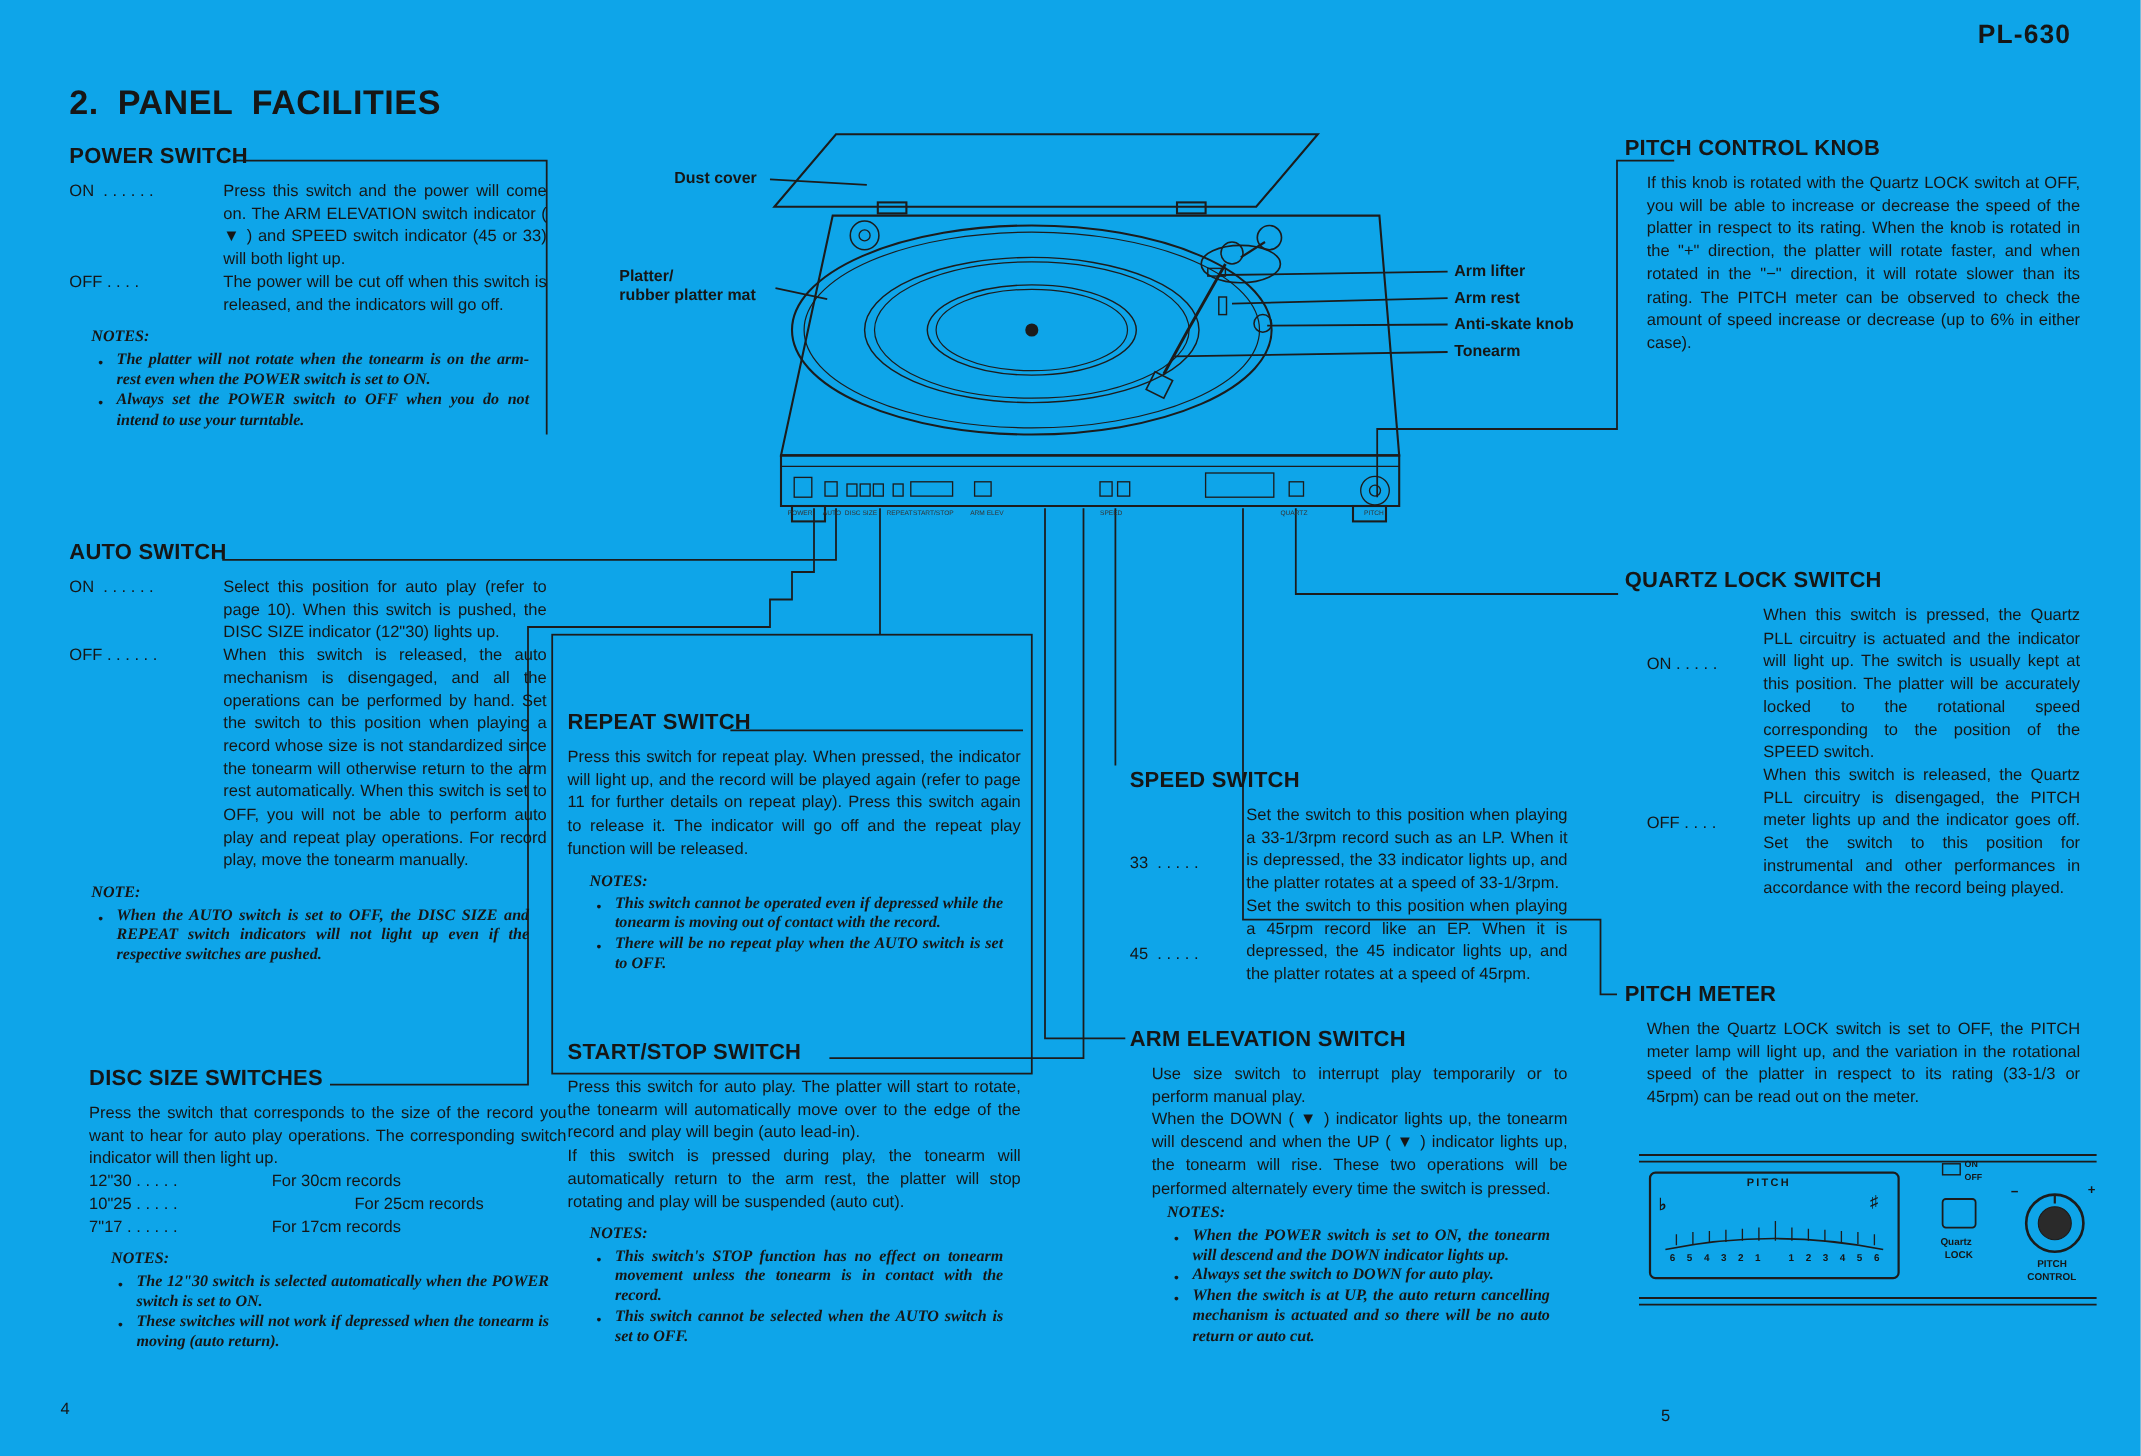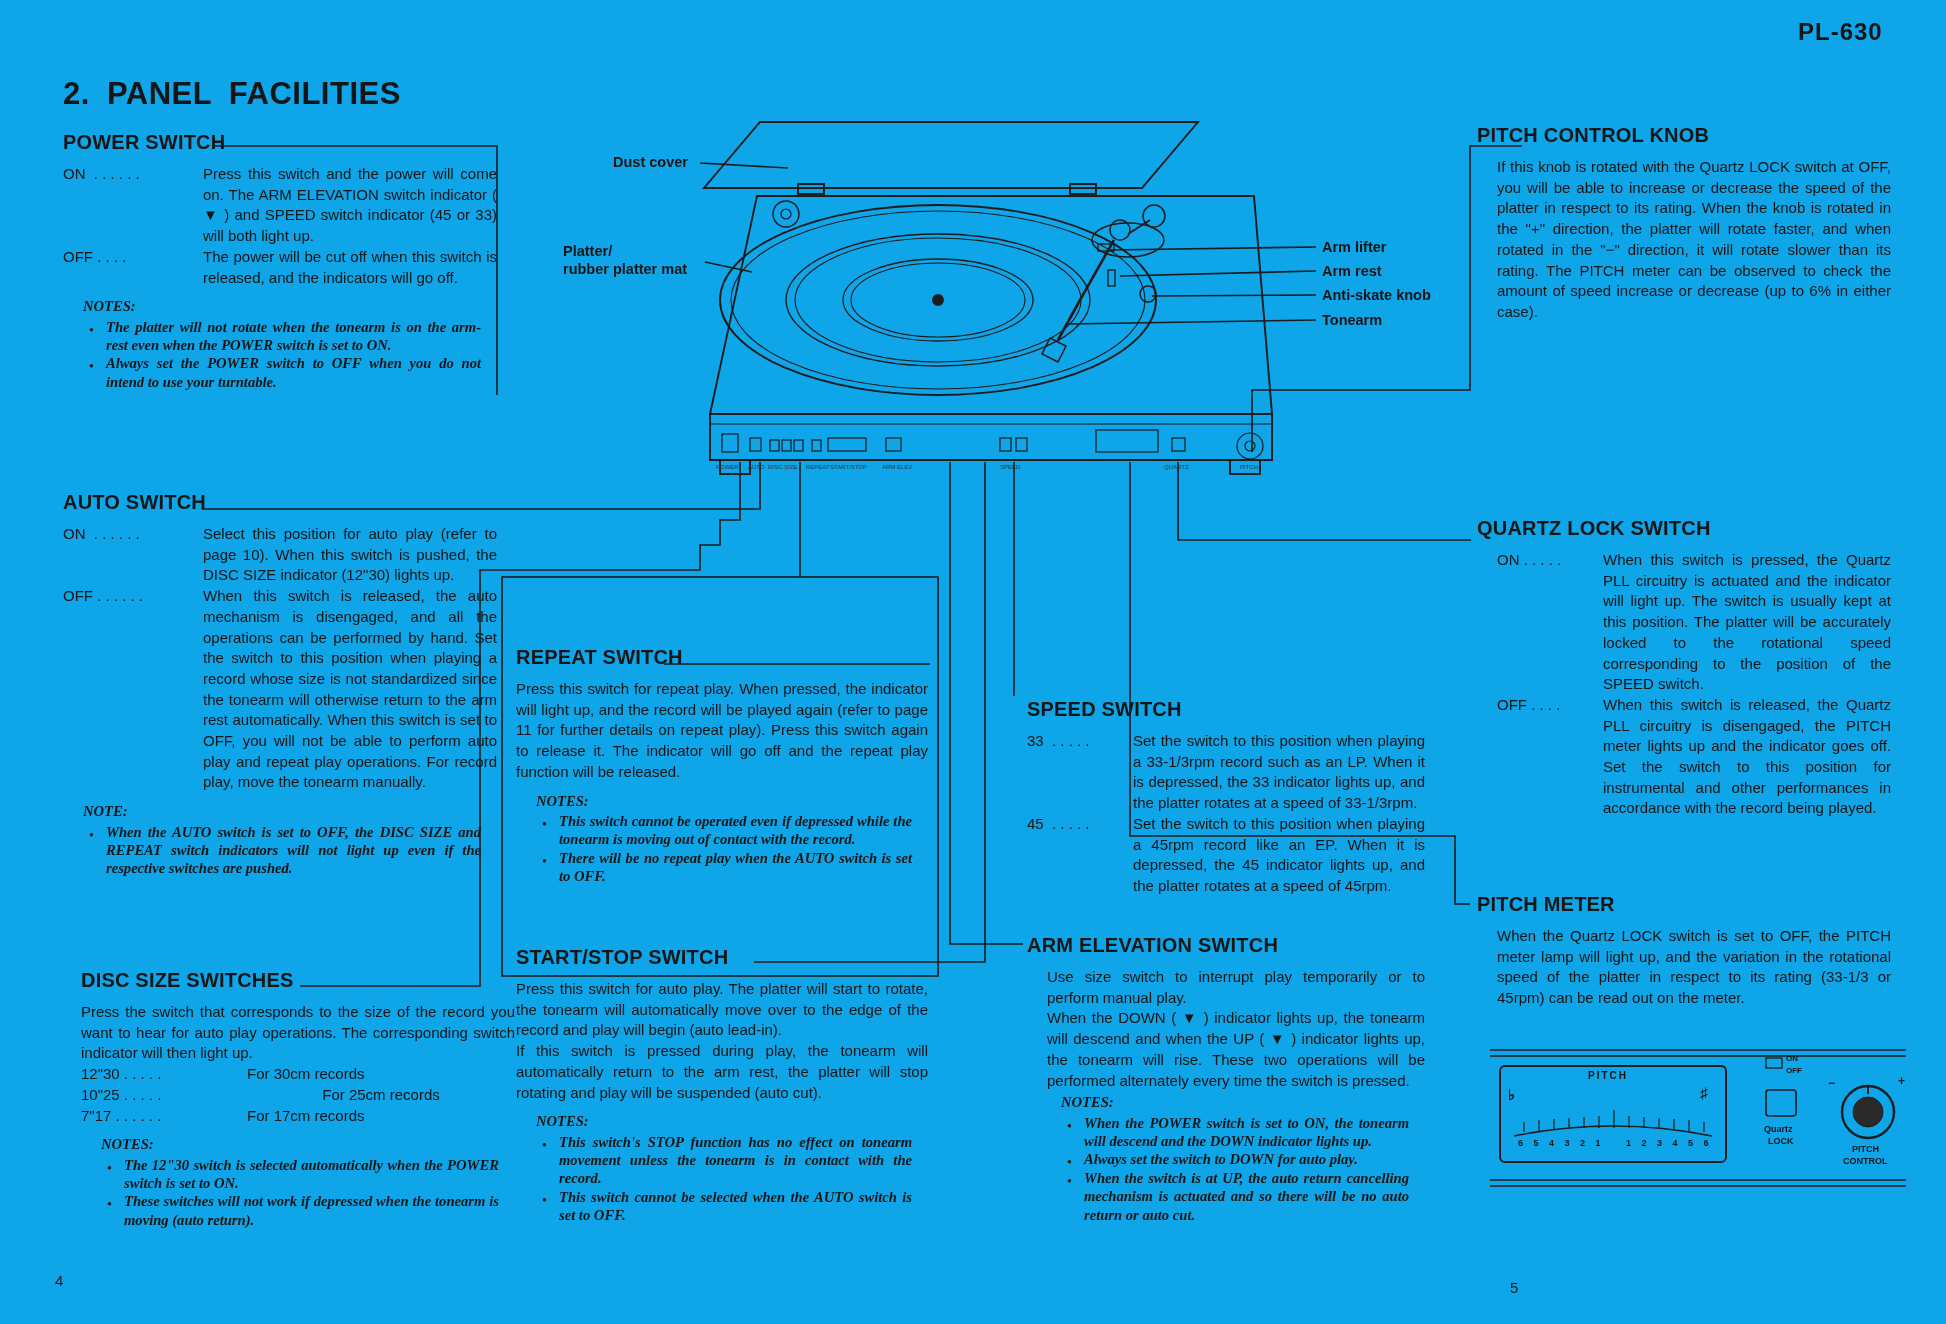--- a/index.html
+++ b/index.html
@@ -14,21 +14,21 @@
   .etext{flex:1;font-size:15px;line-height:20.7px;text-align:justify;}
   .body-text{font-size:15px;line-height:20.7px;text-align:justify;}
   .body-text p{margin:0;}
   .indent20{margin-left:20px;}
   .notes{font-family:"Liberation Serif",serif;font-style:italic;font-weight:bold;
          font-size:14.6px;line-height:18.4px;margin-top:9px;}
   .nlabel{margin-left:20px;}
   .notes ul{list-style:none;margin:2px 16px 0 0;padding:0 0 0 26px;}
   .notes li{position:relative;padding-left:17px;text-align:justify;}
   .notes li::before{content:"\25CF";font-size:8px;position:absolute;left:0;top:3px;}
-  .sec-quartz .term,.sec-speed .term{flex:0 0 88px;}
+  .sec-quartz .term,.sec-speed .term{flex:0 0 88px;margin-top:44px;}
   .disc-list .term{flex:0 0 148px;}
   .callout{position:absolute;font-size:14.5px;font-weight:bold;white-space:nowrap;}
   .micro{position:absolute;font-size:6px;color:#333;top:464px;white-space:nowrap;}
   .inset-txt{position:absolute;font-weight:bold;white-space:nowrap;}
   .pagenum{position:absolute;font-size:15px;}
   svg{position:absolute;left:0;top:0;}
 </style>
 </head>
 <body>
 

